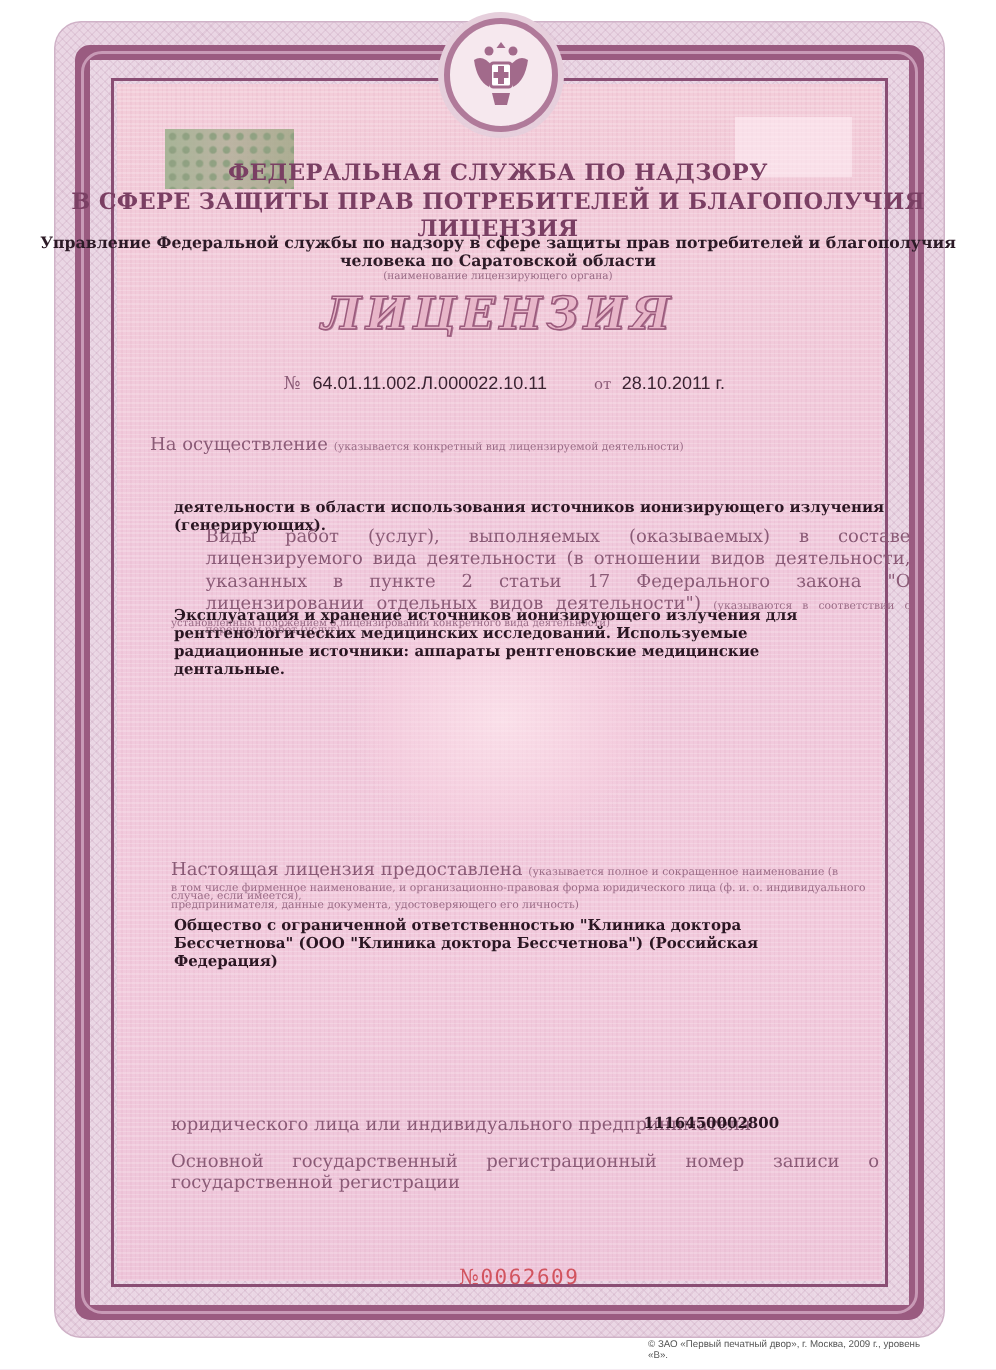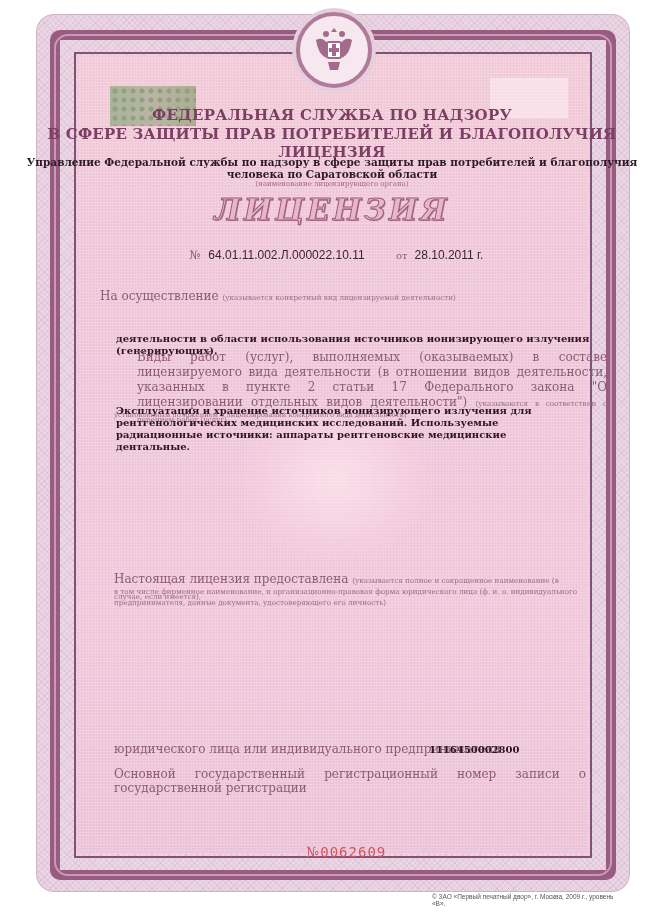--- a/index.html
+++ b/index.html
@@ -161,20 +161,21 @@
   </div>
   <div class="p2-note">установленным положением о лицензировании конкретного вида деятельности)</div>
   <div class="val p2-val">Эксплуатация и хранение источников ионизирующего излучения для рентгенологических медицинских исследований. Используемые радиационные источники: аппараты рентгеновские медицинские дентальные.</div>
 
   <div class="p3">
     <span>Настоящая лицензия предоставлена</span>
     <small>(указывается полное и сокращенное наименование (в случае, если имеется),</small>
   </div>
   <div class="p3-sub1">в том числе фирменное наименование, и организационно-правовая форма юридического лица (ф. и. о. индивидуального</div>
   <div class="p3-sub2">предпринимателя, данные документа, удостоверяющего его личность)</div>
+  <div class="val p3-val">Общество с ограниченной ответственностью "Клиника доктора Бессчетнова" (ООО "Клиника доктора Бессчетнова") (Российская Федерация)</div>
 
   <div class="p4a">Основной государственный регистрационный номер записи о государственной регистрации</div>
   <div class="p4b">юридического лица или индивидуального предпринимателя</div>
   <div class="p4-val">1116450002800</div>
 
   <div class="serial">
     <span class="ns">№</span><span>0062609</span>
   </div>
   <div class="printer">© ЗАО «Первый печатный двор», г. Москва, 2009 г., уровень «В».</div>
 </div>

